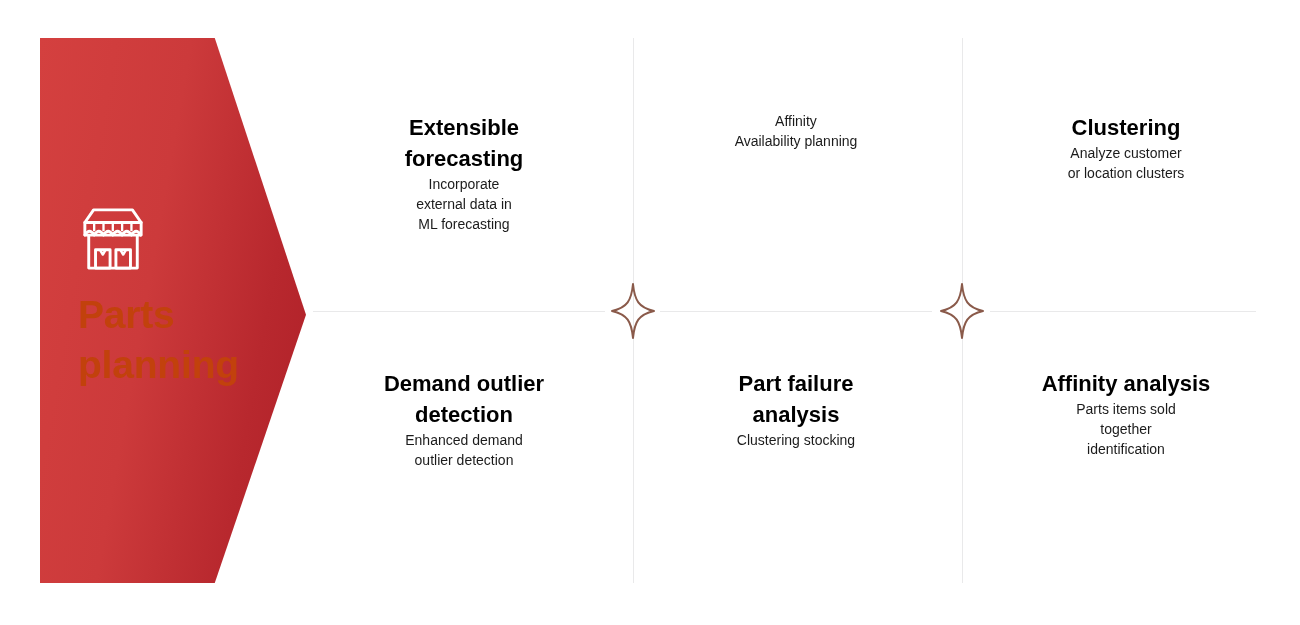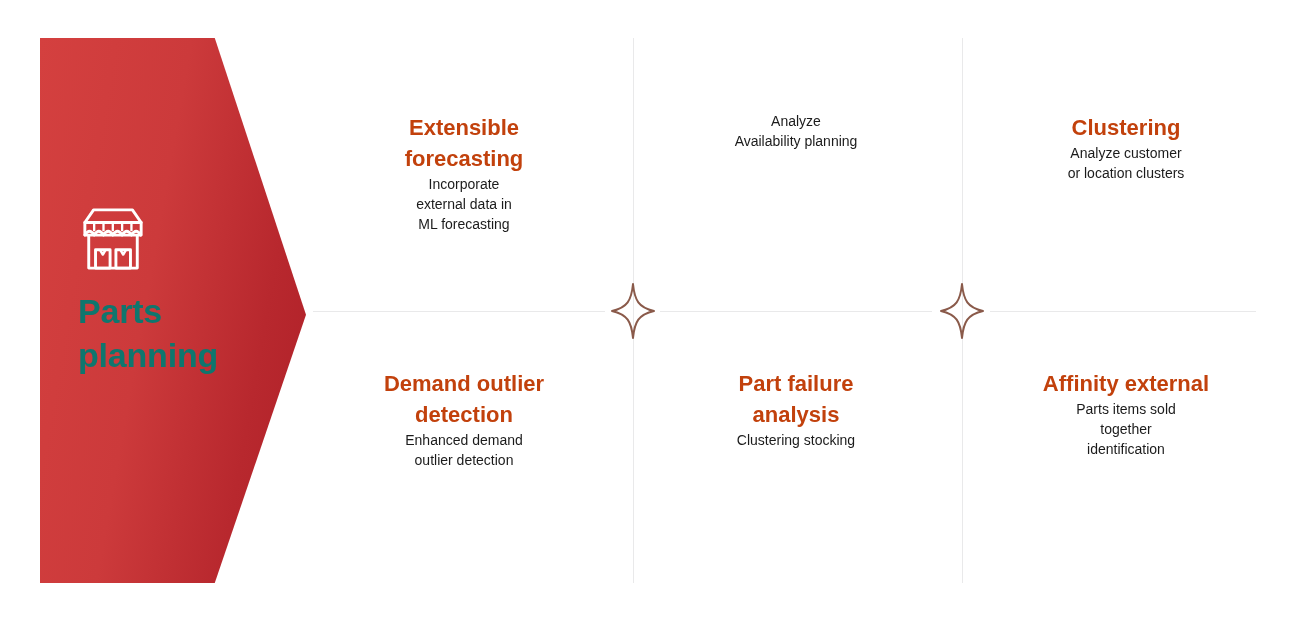--- a/index.html
+++ b/index.html
@@ -41,22 +41,22 @@
     top: 168px;
     width: 190px;
   }
   .shop-icon {
     display: block;
     width: 70px;
     height: 66px;
     margin-bottom: 18px;
   }
   .arrow-title {
-    color: #0f766e;
-    font-size: 34px;
+    color: #c2410c;
+    font-size: 39px;
     font-weight: bold;
     line-height: 1.28;
     letter-spacing: -0.2px;
     white-space: pre-line;
   }
 
   
   .v-divider {
     position: absolute;
     width: 1px;
@@ -84,21 +84,21 @@
   }
   .sparkle.one { left: 610px; }
   .sparkle.two { left: 939px; }
 
   
   .cell {
     position: absolute;
     text-align: center;
   }
   .cell .heading {
-    color: #c2410c;
+    color: #000000;
     font-size: 22px;
     font-weight: bold;
     line-height: 1.42;
     margin: 0 0 1px 0;
     white-space: pre-line;
   }
   .cell .body {
     color: #1b1b1b;
     font-size: 14px;
     font-weight: normal;
@@ -166,21 +166,21 @@
 
   <div class="cell r1 c1">
     <p class="heading">Extensible
 forecasting</p>
     <p class="body">Incorporate
 external data in
 ML forecasting</p>
   </div>
 
   <div class="cell r1 c2">
-    <p class="body">Analyze
+    <p class="body">Affinity
 Availability planning</p>
   </div>
 
   <div class="cell r1 c3">
     <p class="heading">Clustering</p>
     <p class="body">Analyze customer
 or location clusters</p>
   </div>
 
   <div class="cell r2 c1">
@@ -190,19 +190,19 @@
 outlier detection</p>
   </div>
 
   <div class="cell r2 c2">
     <p class="heading">Part failure
 analysis</p>
     <p class="body">Clustering stocking</p>
   </div>
 
   <div class="cell r2 c3">
-    <p class="heading">Affinity external</p>
+    <p class="heading">Affinity analysis</p>
     <p class="body">Parts items sold
 together
 identification</p>
   </div>
 
 </div>
 
 </body></html>

